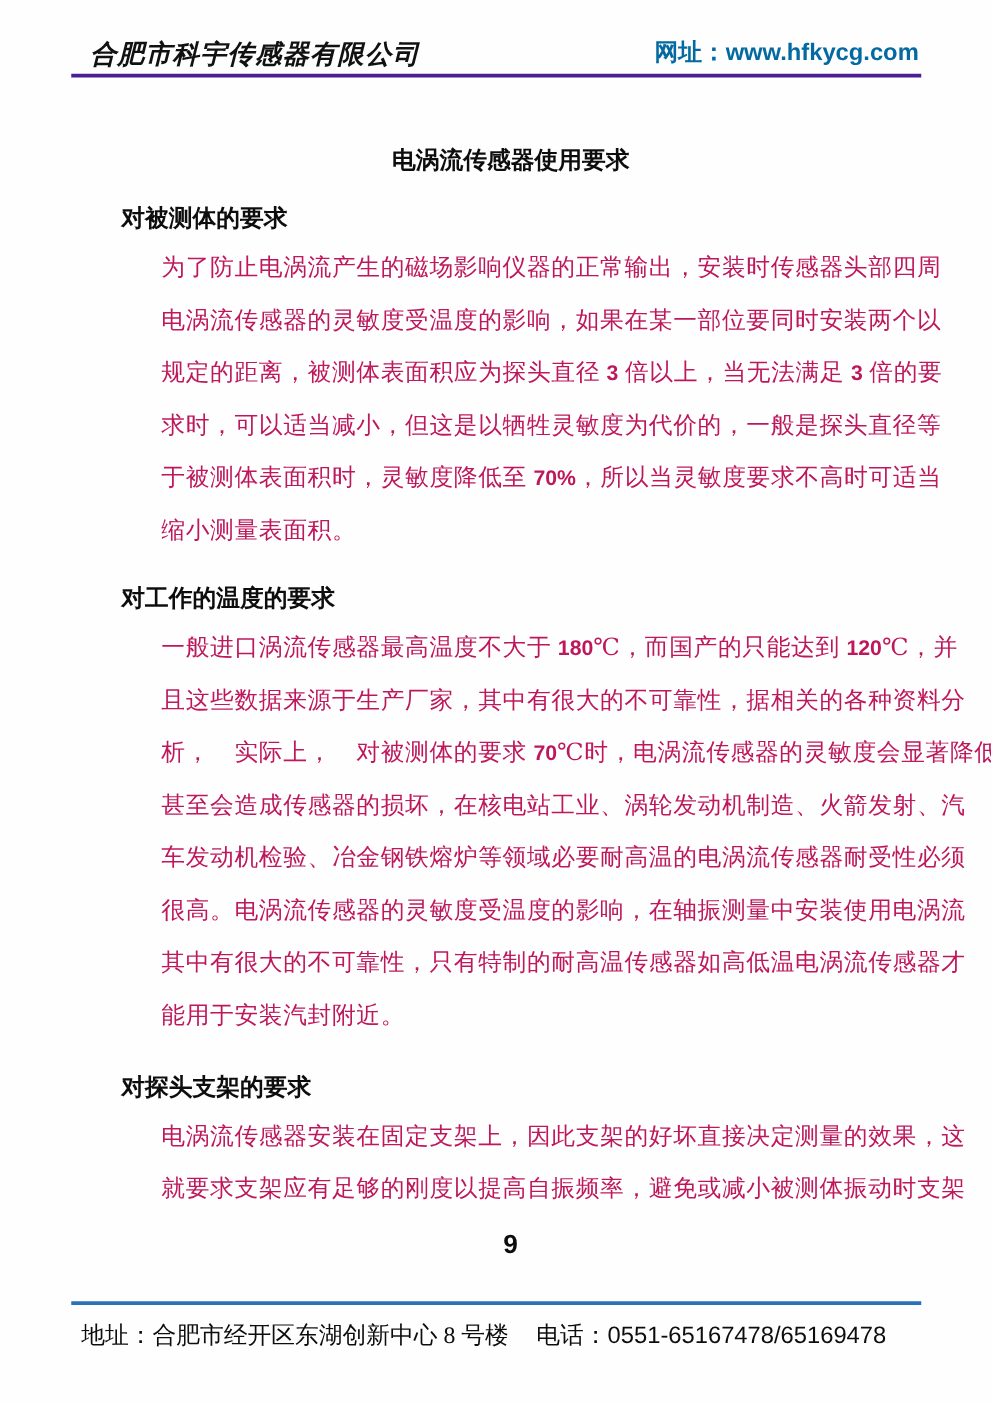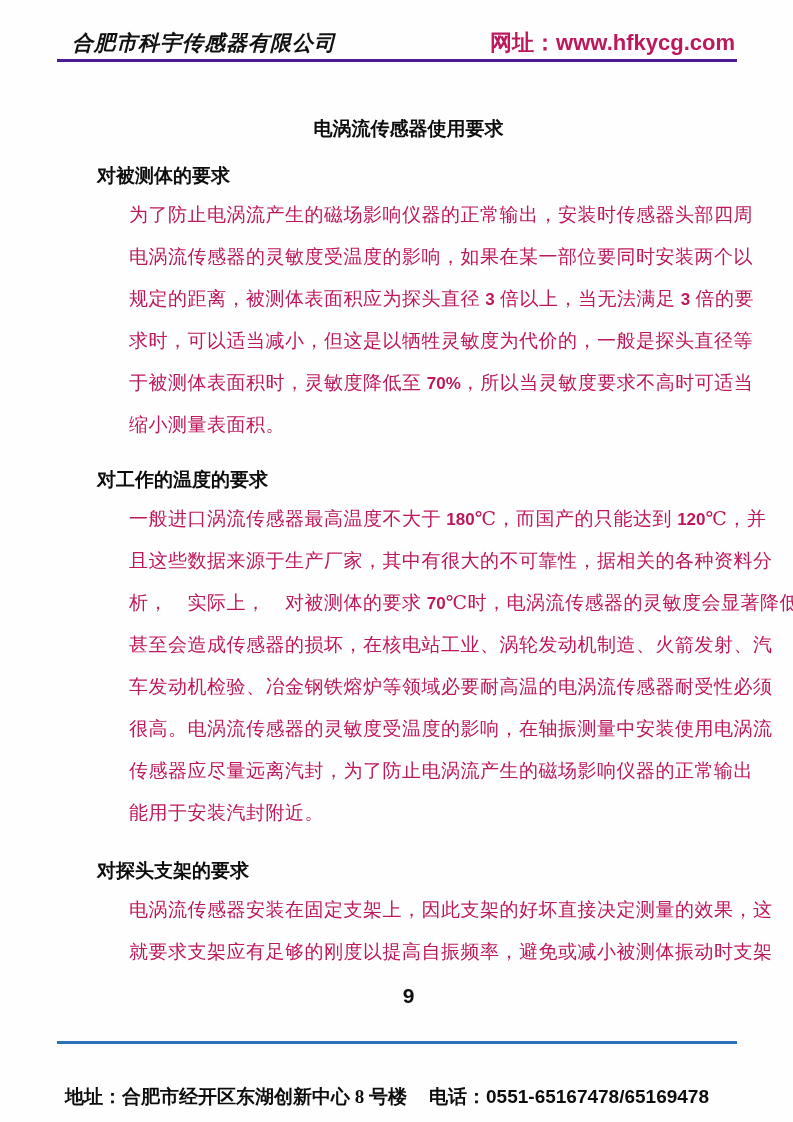--- a/index.html
+++ b/index.html
@@ -28,24 +28,24 @@
     padding-left: 15px;
     font-style: italic;
     font-weight: bold;
     font-size: 21px;
     letter-spacing: 1px;
     color: #111;
     line-height: 32px;
   }
   .website {
     font-weight: bold;
-    font-size: 22px;
+    font-size: 19px;
     line-height: 32px;
     padding-right: 2px;
-    color: #be185d;
+    color: #0369a1;
     font-family: "Liberation Sans", "DejaVu Sans", sans-serif;
   }
   .website .lbl { font-family: "Liberation Serif", "DejaVu Serif", serif; }
 
   
   main {
     margin: 0 73px 0 97px;
   }
   .doc-title {
     margin-top: 52px;
@@ -98,25 +98,24 @@
     position: absolute;
     left: 57px;
     right: 56px;
     top: 1041px;
     border-top: 3px solid #2a72b8;
     padding-top: 11px;
     display: flex;
     justify-content: space-between;
   }
   .footer-item {
-    font-weight: bold;
+    font-weight: normal;
     font-size: 19px;
     color: #0d0d0d;
     font-family: "Liberation Serif", "DejaVu Serif", serif;
-    margin-top: 29px;
   }
   .footer-item .val-num { font-family: "Liberation Sans", "DejaVu Sans", sans-serif; }
   .footer-address { padding-left: 8px; }
   .footer-phone { padding-right: 28px; }
 </style>
 </head>
 <body>
 
 <div class="page">
 
@@ -140,21 +139,21 @@
           <div class="line"><span>缩小测量表面积。</span></div>
         </section>
         <section class="sec-2">
           <h2 class="section-heading">对工作的温度的要求</h2>
           <div class="line"><span>一般进口涡流传感器最高温度不大于 </span><b>180</b><span>℃，而国产的只能达到 </span><b>120</b><span>℃，并</span></div>
           <div class="line"><span>且这些数据来源于生产厂家，其中有很大的不可靠性，据相关的各种资料分</span></div>
           <div class="line"><span>析，　实际上，　对被测体的要求 </span><b>70</b><span>℃时，电涡流传感器的灵敏度会显著降低，</span></div>
           <div class="line"><span>甚至会造成传感器的损坏，在核电站工业、涡轮发动机制造、火箭发射、汽</span></div>
           <div class="line"><span>车发动机检验、冶金钢铁熔炉等领域必要耐高温的电涡流传感器耐受性必须</span></div>
           <div class="line"><span>很高。电涡流传感器的灵敏度受温度的影响，在轴振测量中安装使用电涡流</span></div>
-          <div class="line"><span>传感器应尽量远离汽封，为了防止电涡流产生的磁场影响仪器的正常输出</span></div>
+          <div class="line"><span>其中有很大的不可靠性，只有特制的耐高温传感器如高低温电涡流传感器才</span></div>
           <div class="line"><span>能用于安装汽封附近。</span></div>
         </section>
         <section class="sec-3">
           <h2 class="section-heading">对探头支架的要求</h2>
           <div class="line"><span>电涡流传感器安装在固定支架上，因此支架的好坏直接决定测量的效果，这</span></div>
           <div class="line"><span>就要求支架应有足够的刚度以提高自振频率，避免或减小被测体振动时支架</span></div>
         </section>
       </div>
     <div class="page-number">9</div>
   </main>

